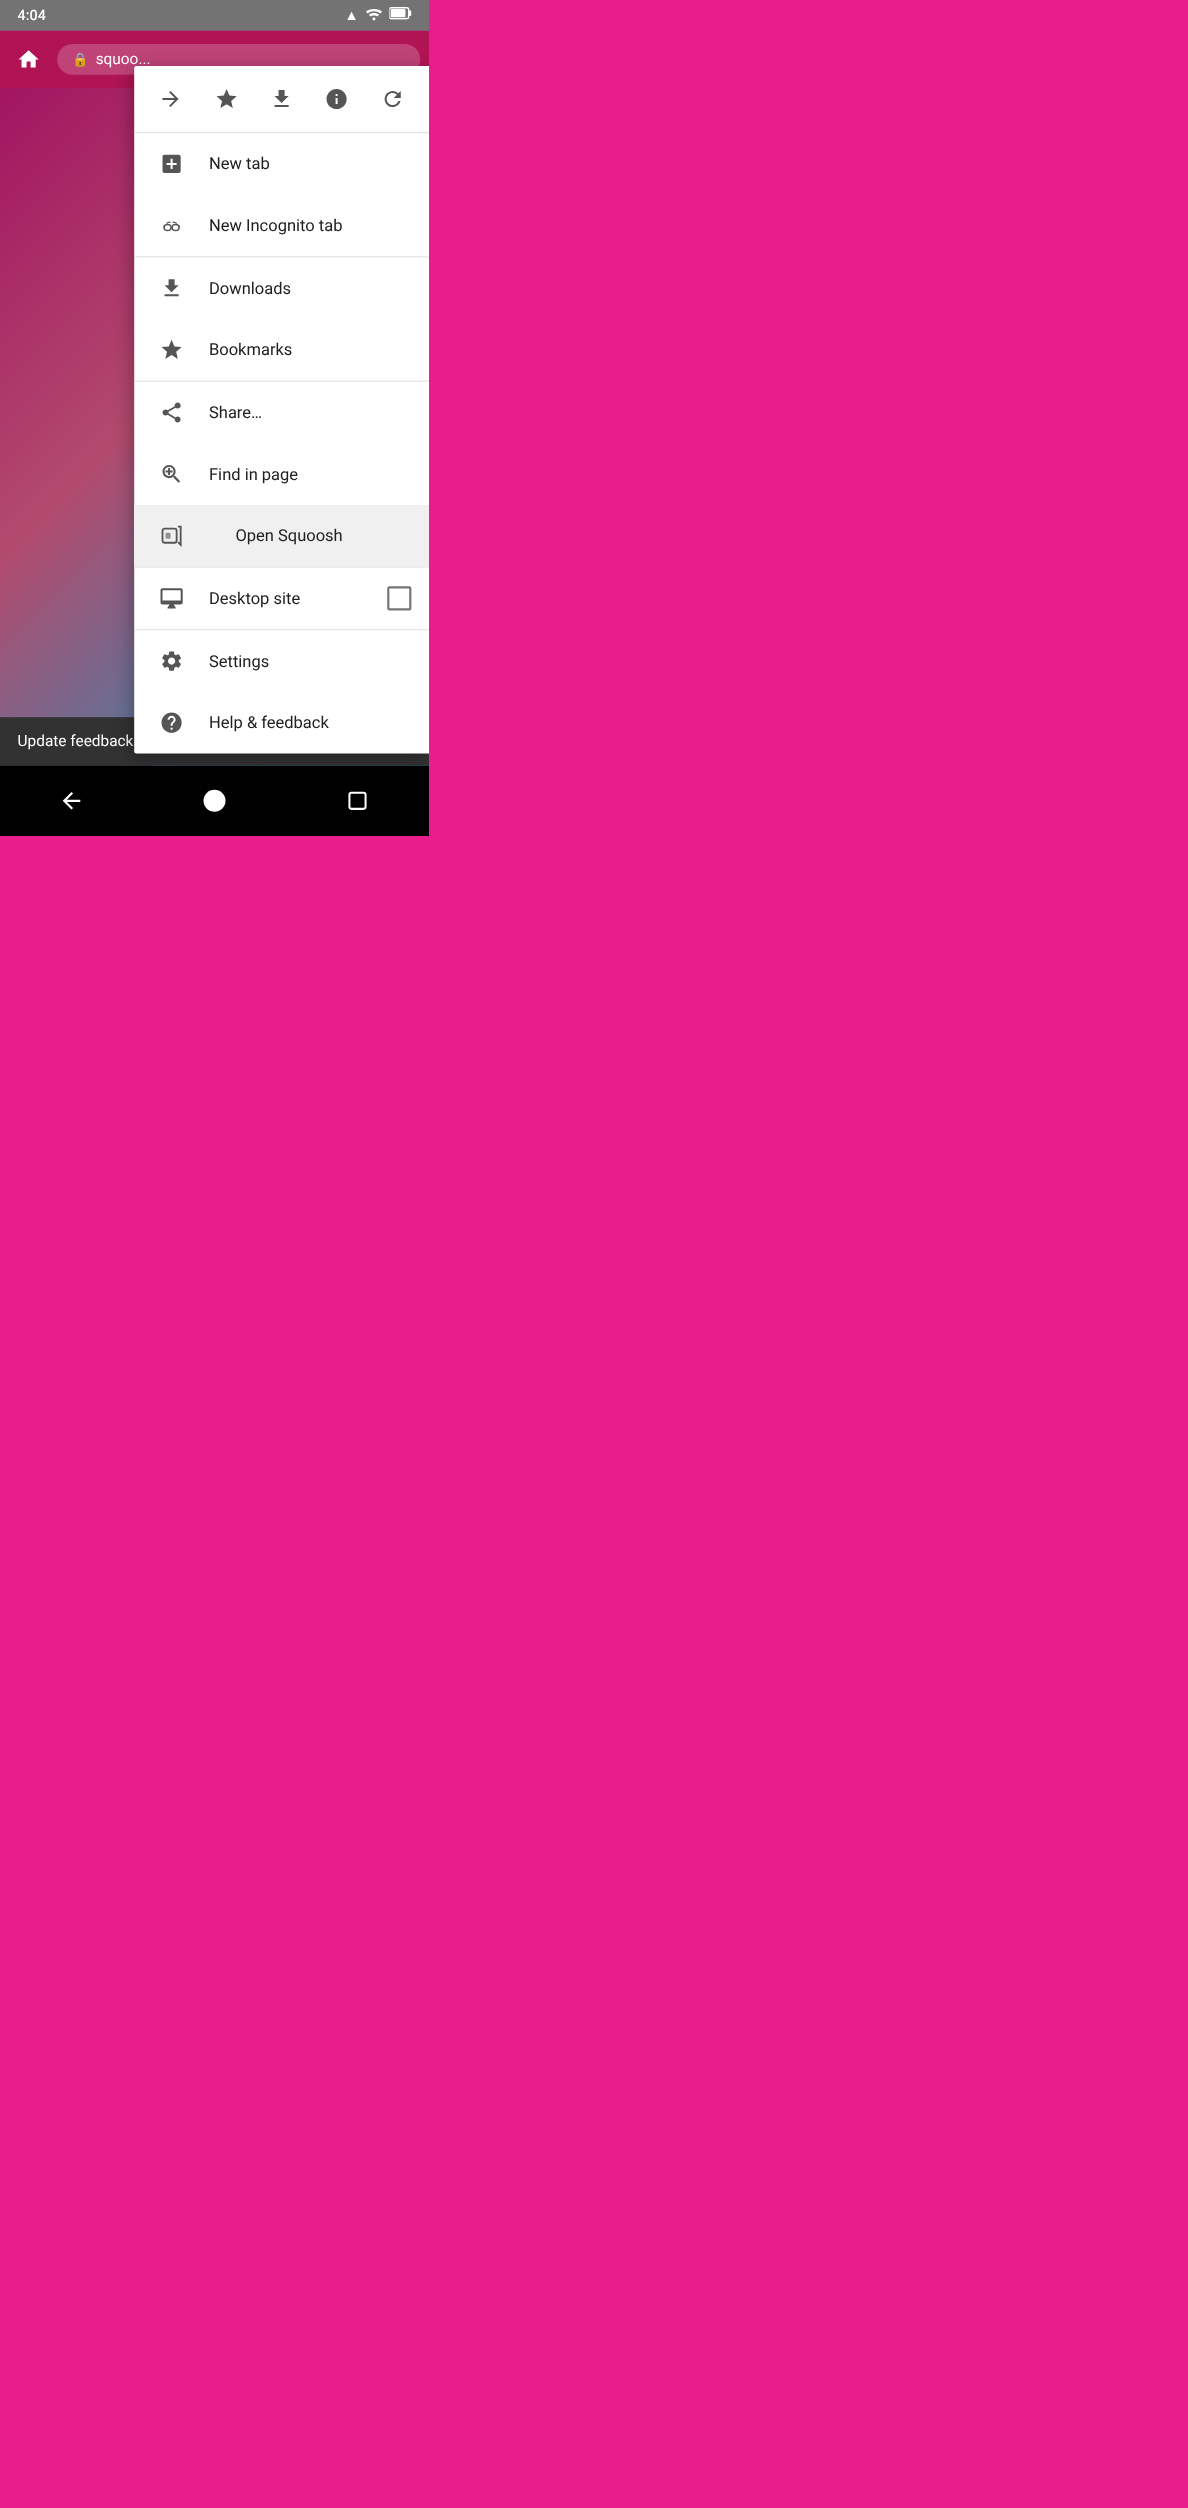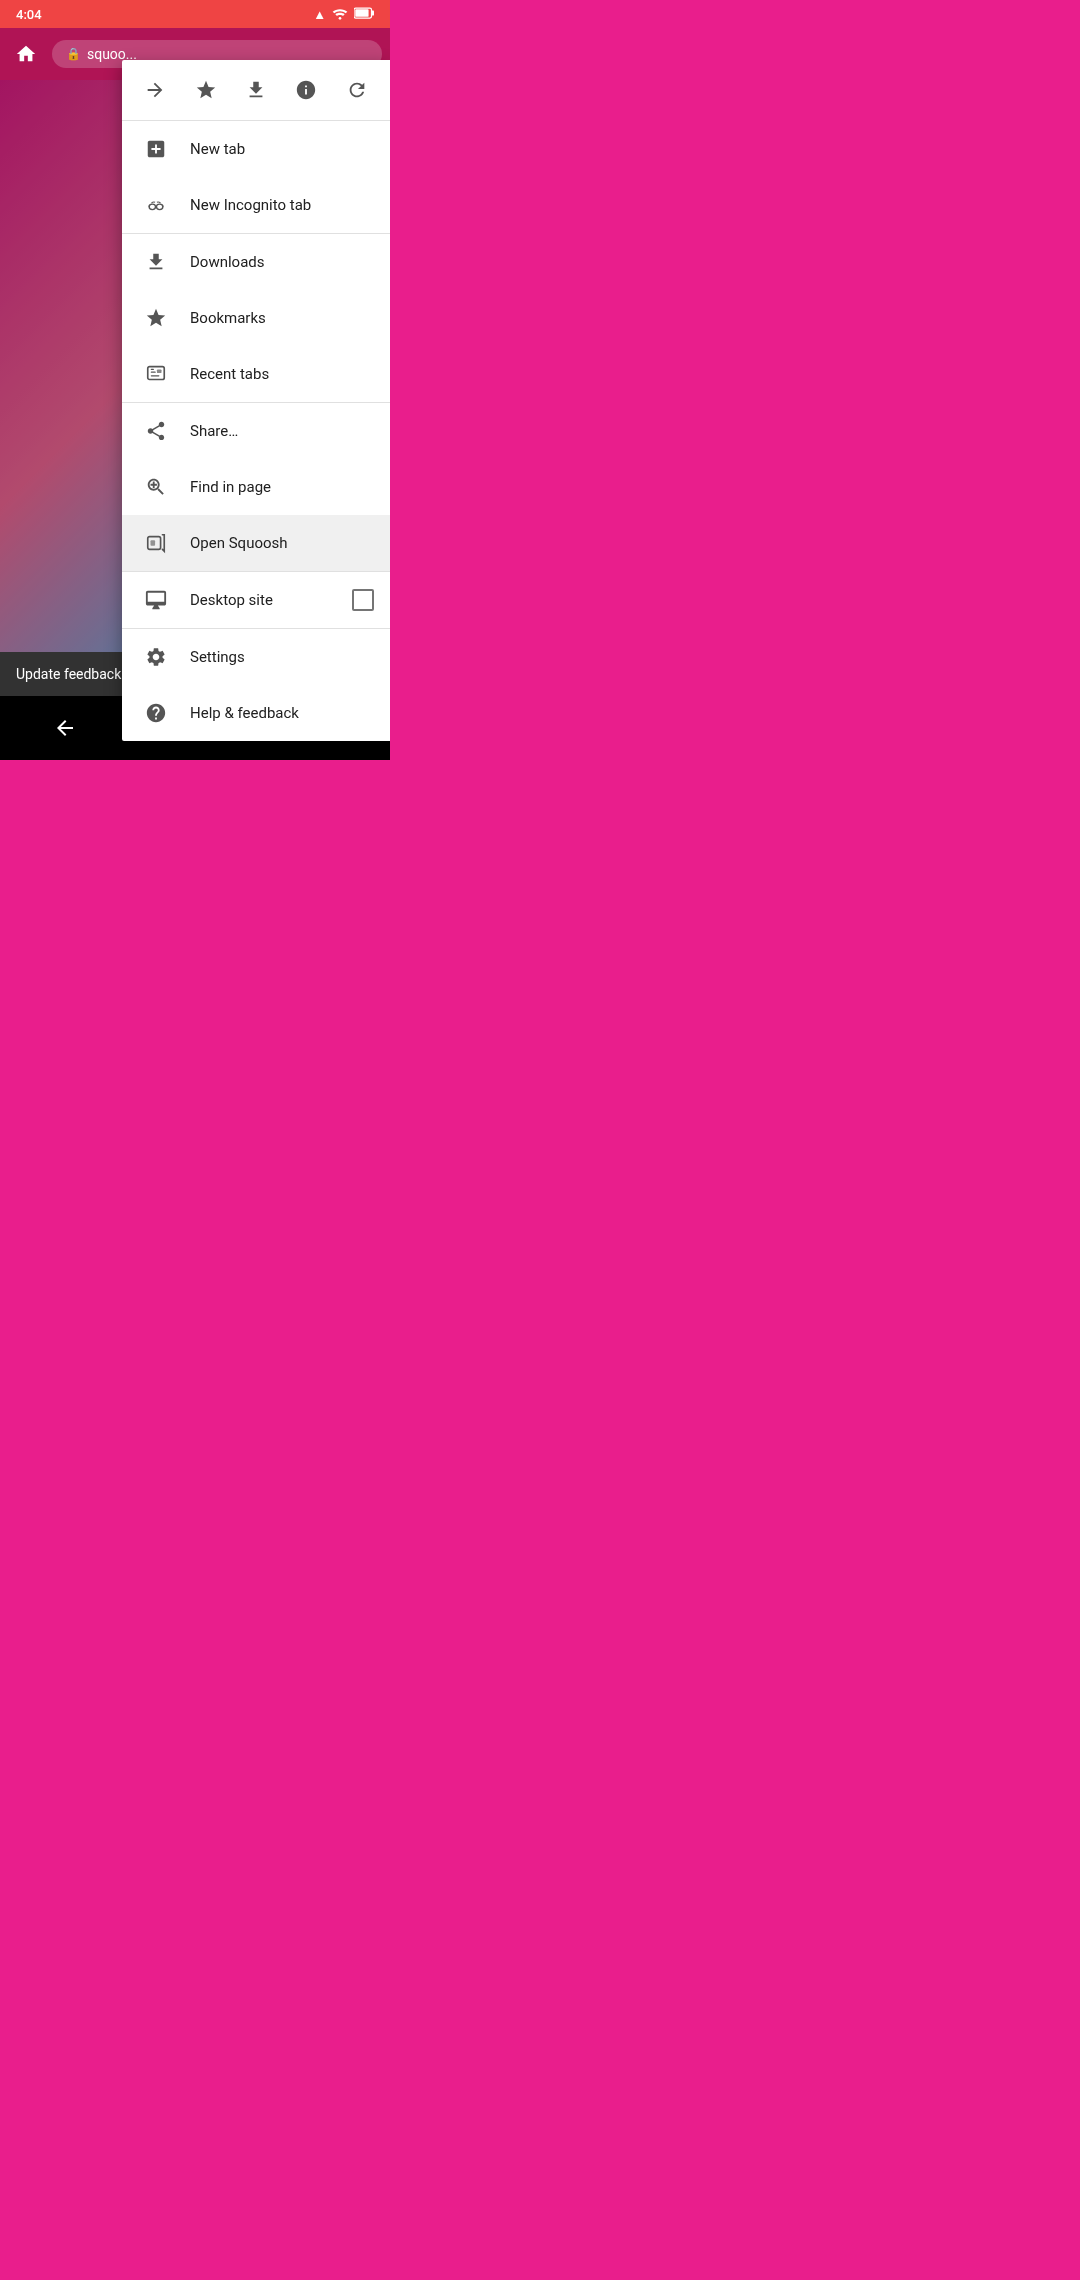--- a/index.html
+++ b/index.html
@@ -9,21 +9,21 @@
       width: 390px;
       min-height: 760px;
       background: #e91e8c;
       font-family: 'Roboto', Arial, sans-serif;
       position: relative;
       overflow: hidden;
     }
 
     
     .status-bar {
-      background: #ef4444;
+      background: #737373;
       color: white;
       display: flex;
       justify-content: space-between;
       align-items: center;
       padding: 4px 16px;
       height: 28px;
       font-size: 13px;
       font-weight: 500;
     }
     .status-icons {
@@ -122,21 +122,21 @@
 
     
     .menu-item {
       display: flex;
       align-items: center;
       padding: 0 16px;
       height: 56px;
       cursor: pointer;
       position: relative;
     }
-    .menu-item.highlighted { background: #f0f0f0; }
+    .menu-item.highlighted { background: #f0f0f0; gap: 24px; }
 
     .menu-item-icon {
       width: 36px;
       height: 36px;
       display: flex;
       align-items: center;
       justify-content: center;
       margin-right: 16px;
       color: #444;
       font-size: 20px;
@@ -325,30 +325,20 @@
 
     <div class="menu-item">
       <div class="menu-item-icon">
         <svg width="22" height="22" viewBox="0 0 24 24" fill="#555">
             <path d="M12 17.27L18.18 21l-1.64-7.03L22 9.24l-7.19-.61L12 2 9.19 8.63 2 9.24l5.46 4.73L5.82 21z"></path>
           </svg>
       </div>
       <span class="menu-item-label">Bookmarks</span>
     </div>
 
-    <div class="menu-item">
-      <div class="menu-item-icon">
-        <svg width="22" height="22" viewBox="0 0 24 24" fill="#555">
-            <rect x="3" y="4" width="18" height="14" rx="2" fill="none" stroke="#555" stroke-width="1.8"></rect>
-            <path d="M7 10h4M7 14h8M7 7h2" stroke="#555" stroke-width="1.5" stroke-linecap="round"></path>
-            <rect x="13" y="7" width="5" height="4" rx="1" fill="#555" opacity="0.7"></rect>
-          </svg>
-      </div>
-      <span class="menu-item-label">Recent tabs</span>
-    </div>
 
     <div class="menu-divider"></div>
 
     <div class="menu-item">
       <div class="menu-item-icon">
         <svg width="22" height="22" viewBox="0 0 24 24" fill="#555">
             <path d="M18 16.08c-.76 0-1.44.3-1.96.77L8.91 12.7c.05-.23.09-.46.09-.7s-.04-.47-.09-.7l7.05-4.11c.54.5 1.25.81 2.04.81 1.66 0 3-1.34 3-3s-1.34-3-3-3-3 1.34-3 3c0 .24.04.47.09.7L8.04 9.81C7.5 9.31 6.79 9 6 9c-1.66 0-3 1.34-3 3s1.34 3 3 3c.79 0 1.5-.31 2.04-.81l7.12 4.16c-.05.21-.08.43-.08.65 0 1.61 1.31 2.92 2.92 2.92 1.61 0 2.92-1.31 2.92-2.92s-1.31-2.92-2.92-2.92z"></path>
           </svg>
       </div>
       <span class="menu-item-label">Share…</span>

